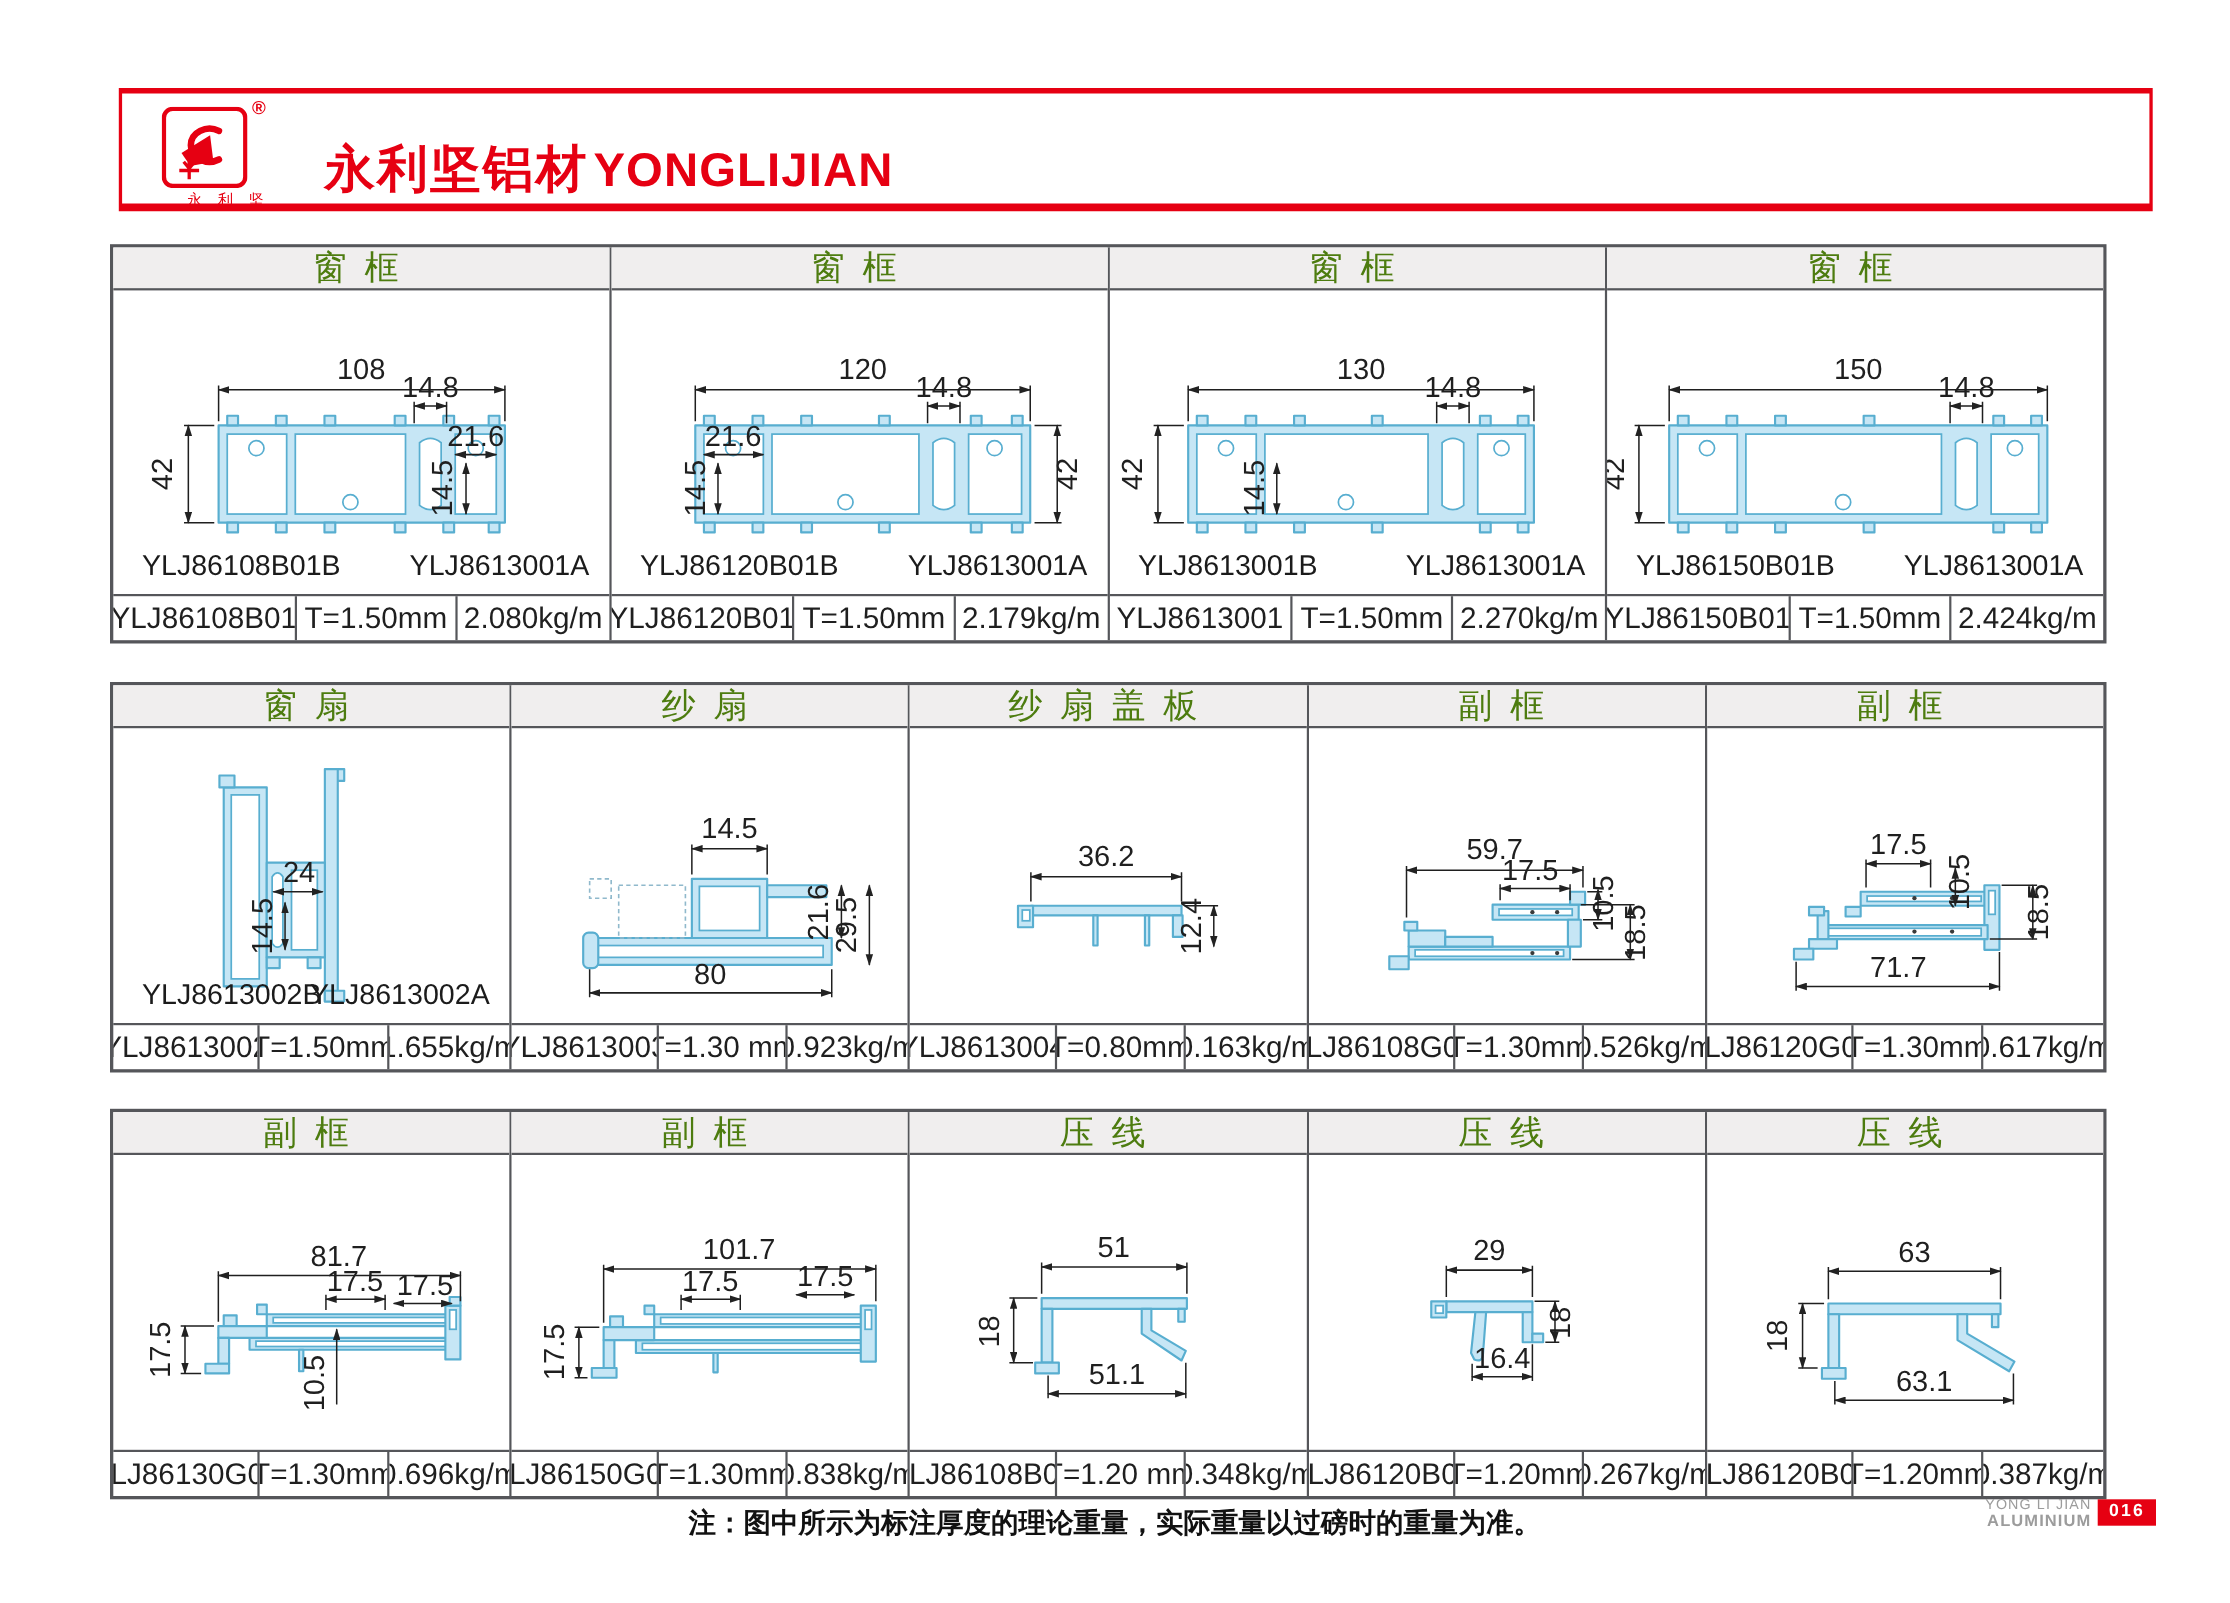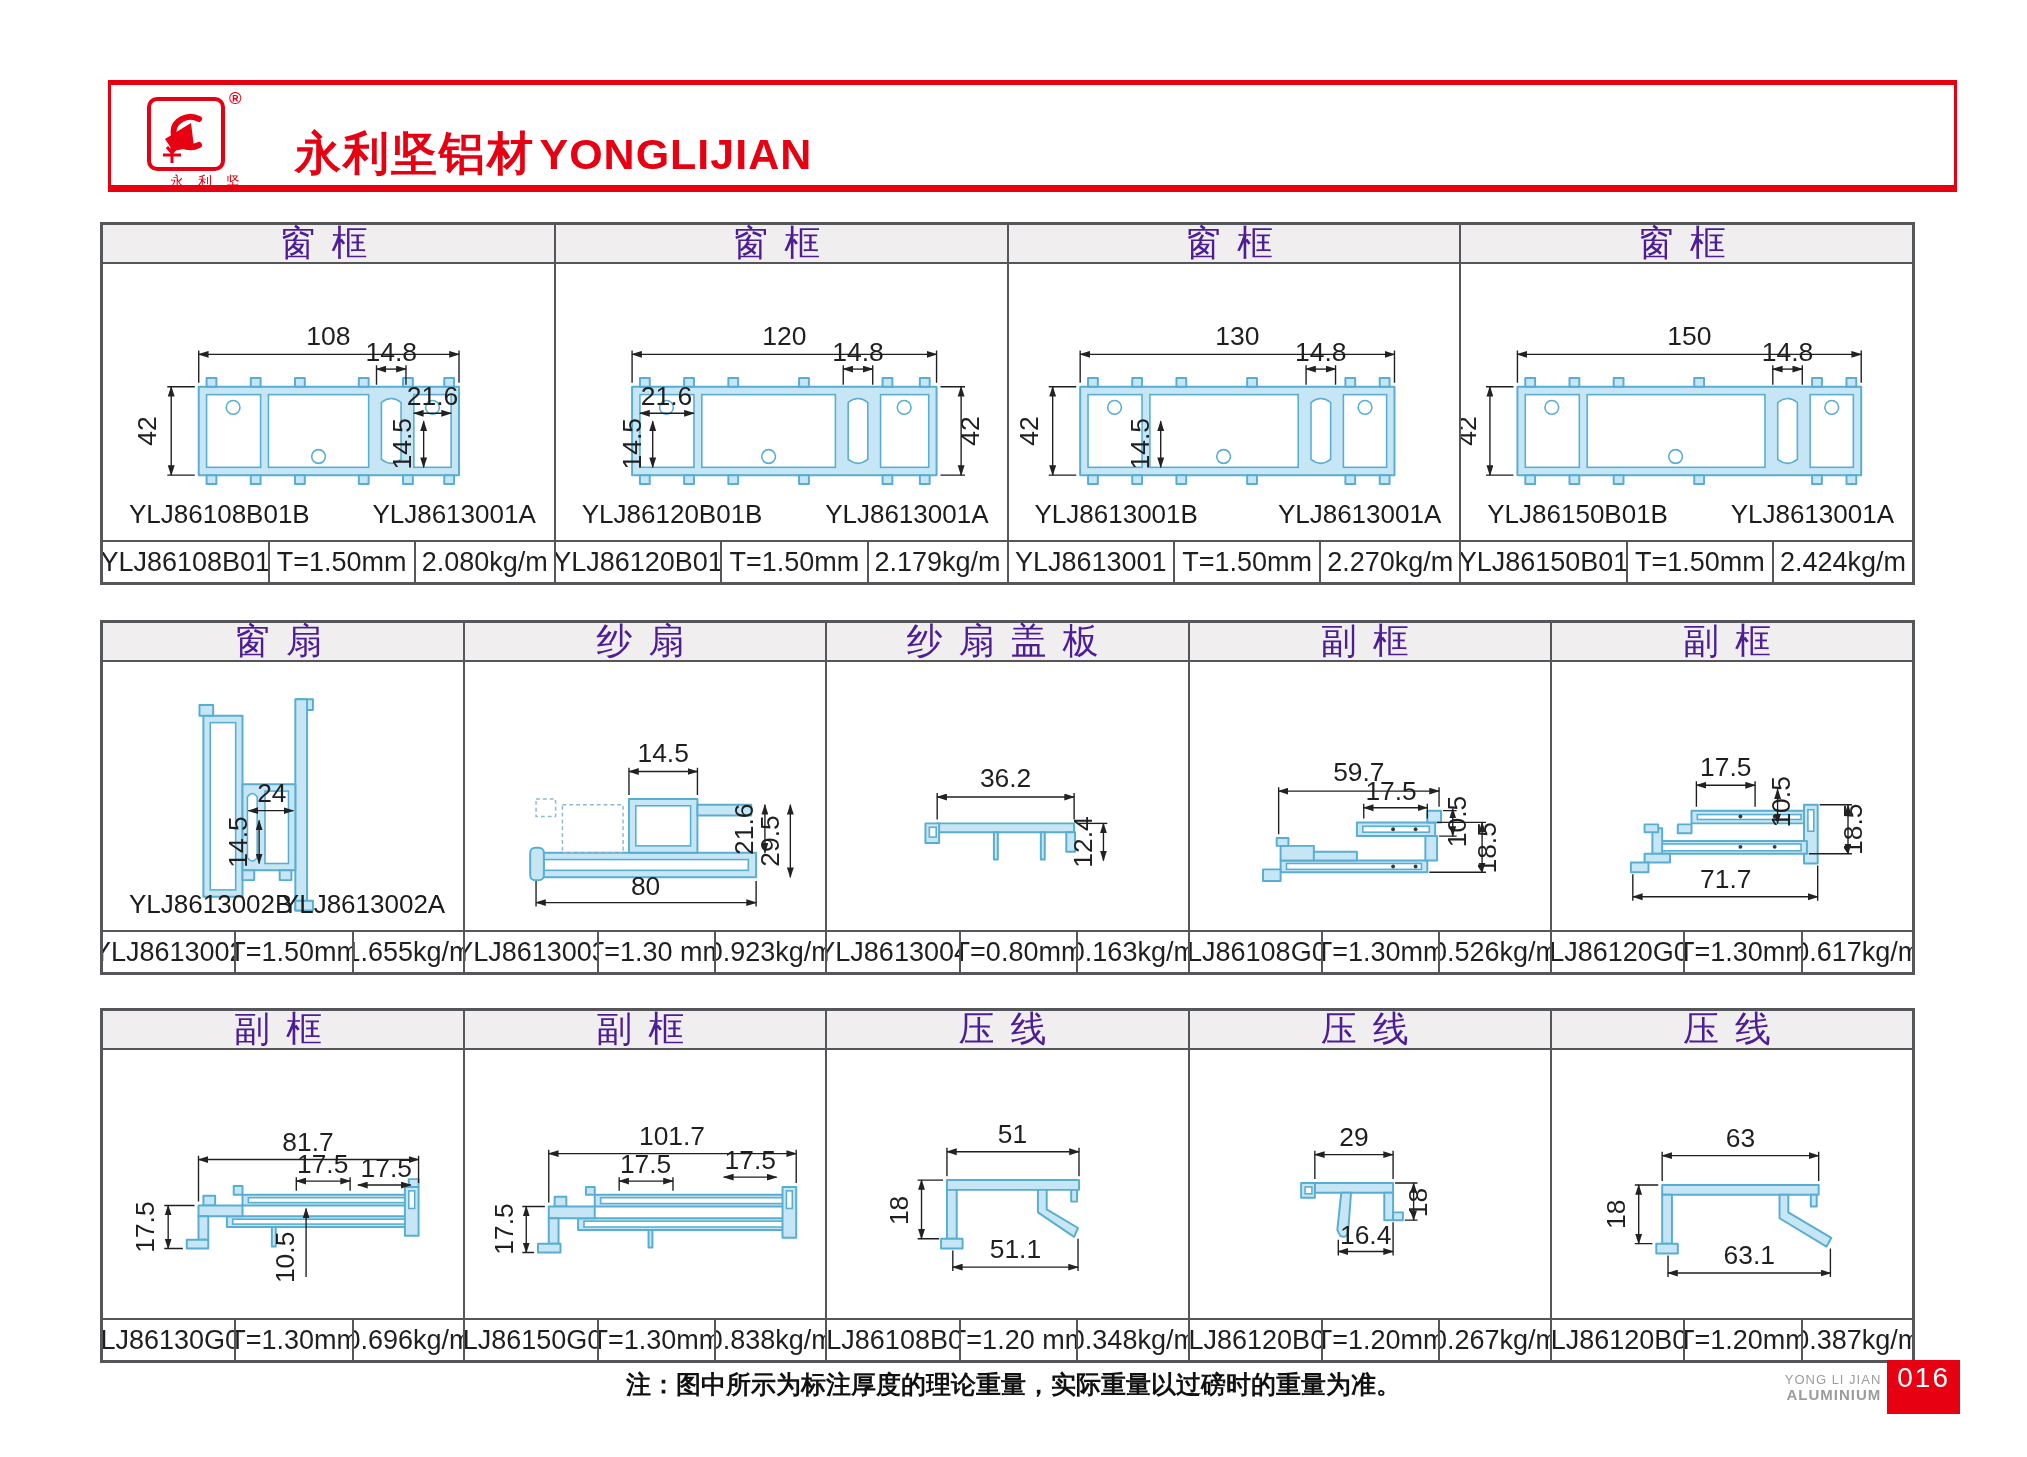--- a/index.html
+++ b/index.html
@@ -25,21 +25,21 @@
   
   .sheet-row{position:absolute;left:100px;width:1815px;display:flex;box-sizing:border-box;
     border:3px solid var(--border,#55565a);background:#fff;}
   .row1{top:222px;height:363px;}
   .row2{top:620px;height:355px;}
   .row3{top:1008px;height:355px;}
   .panel{flex:1 1 0;display:flex;flex-direction:column;border-right:2px solid var(--border,#55565a);min-width:0;}
   .panel:last-child{border-right:none;}
   .panel-head{height:37px;flex:0 0 37px;background:var(--panel-header-bg,#f0eeee);
     border-bottom:2px solid var(--border,#55565a);display:flex;align-items:center;justify-content:center;
-    font-size:36px;color:#4c1d95;letter-spacing:16px;padding-left:6px;white-space:nowrap;}
+    font-size:31px;color:#4d7c0f;letter-spacing:16px;padding-left:6px;white-space:nowrap;}
   .panel-body{position:relative;flex:1 1 auto;}
   .panel-body svg{position:absolute;left:0;top:0;width:100%;height:100%;}
   .code-l{position:absolute;left:26px;bottom:10px;font-size:26px;color:#1b1b1b;}
   .code-r{position:absolute;right:18px;bottom:10px;font-size:26px;color:#1b1b1b;}
   .panel-table{flex:0 0 40px;height:40px;border-top:2px solid var(--border,#55565a);display:flex;font-size:27px;}
   .cell{display:flex;align-items:center;justify-content:center;border-right:2px solid var(--border,#55565a);
     white-space:nowrap;overflow:hidden;}
   .cell:last-child{border-right:none;}
   .cell.model{width:36.5%;}
   .cell.thick{width:32%;}
@@ -53,22 +53,22 @@
   .t{font-size:27px;fill:var(--dim,#1f1f1f);text-anchor:middle;}
   .dot{fill:#3a3a3a;stroke:none;}
 
   
   .footer-note{position:absolute;left:0;top:1368px;width:100%;text-align:center;
     font-size:25px;font-weight:bold;color:#111;}
   .badge{position:absolute;right:67px;top:1360px;display:flex;align-items:center;}
   .badge-txt{text-align:right;color:#9c9c9c;line-height:15px;margin-right:6px;}
   .badge-t1{font-size:13px;letter-spacing:1px;}
   .badge-t2{font-size:15px;font-weight:bold;letter-spacing:1px;}
-  .badge-num{background:var(--accent,#e60012);color:#fff;font-size:28px;font-weight:normal;
-    padding:2px 10px 20px 10px;letter-spacing:2px;}
+  .badge-num{background:var(--accent,#e60012);color:#fff;font-size:16px;font-weight:bold;
+    padding:2px 10px 4px 10px;letter-spacing:2px;}
 </style>
 </head>
 <body>
 
 <svg width="0" height="0" style="position:absolute">
   <defs>
     <marker id="aE" markerWidth="11" markerHeight="8" refX="10" refY="3.5" orient="auto" markerUnits="userSpaceOnUse">
         <path d="M0,0L11,3.5L0,7Z" fill="#222"></path>
       </marker>
     <marker id="aS" markerWidth="11" markerHeight="8" refX="1" refY="3.5" orient="auto" markerUnits="userSpaceOnUse">

